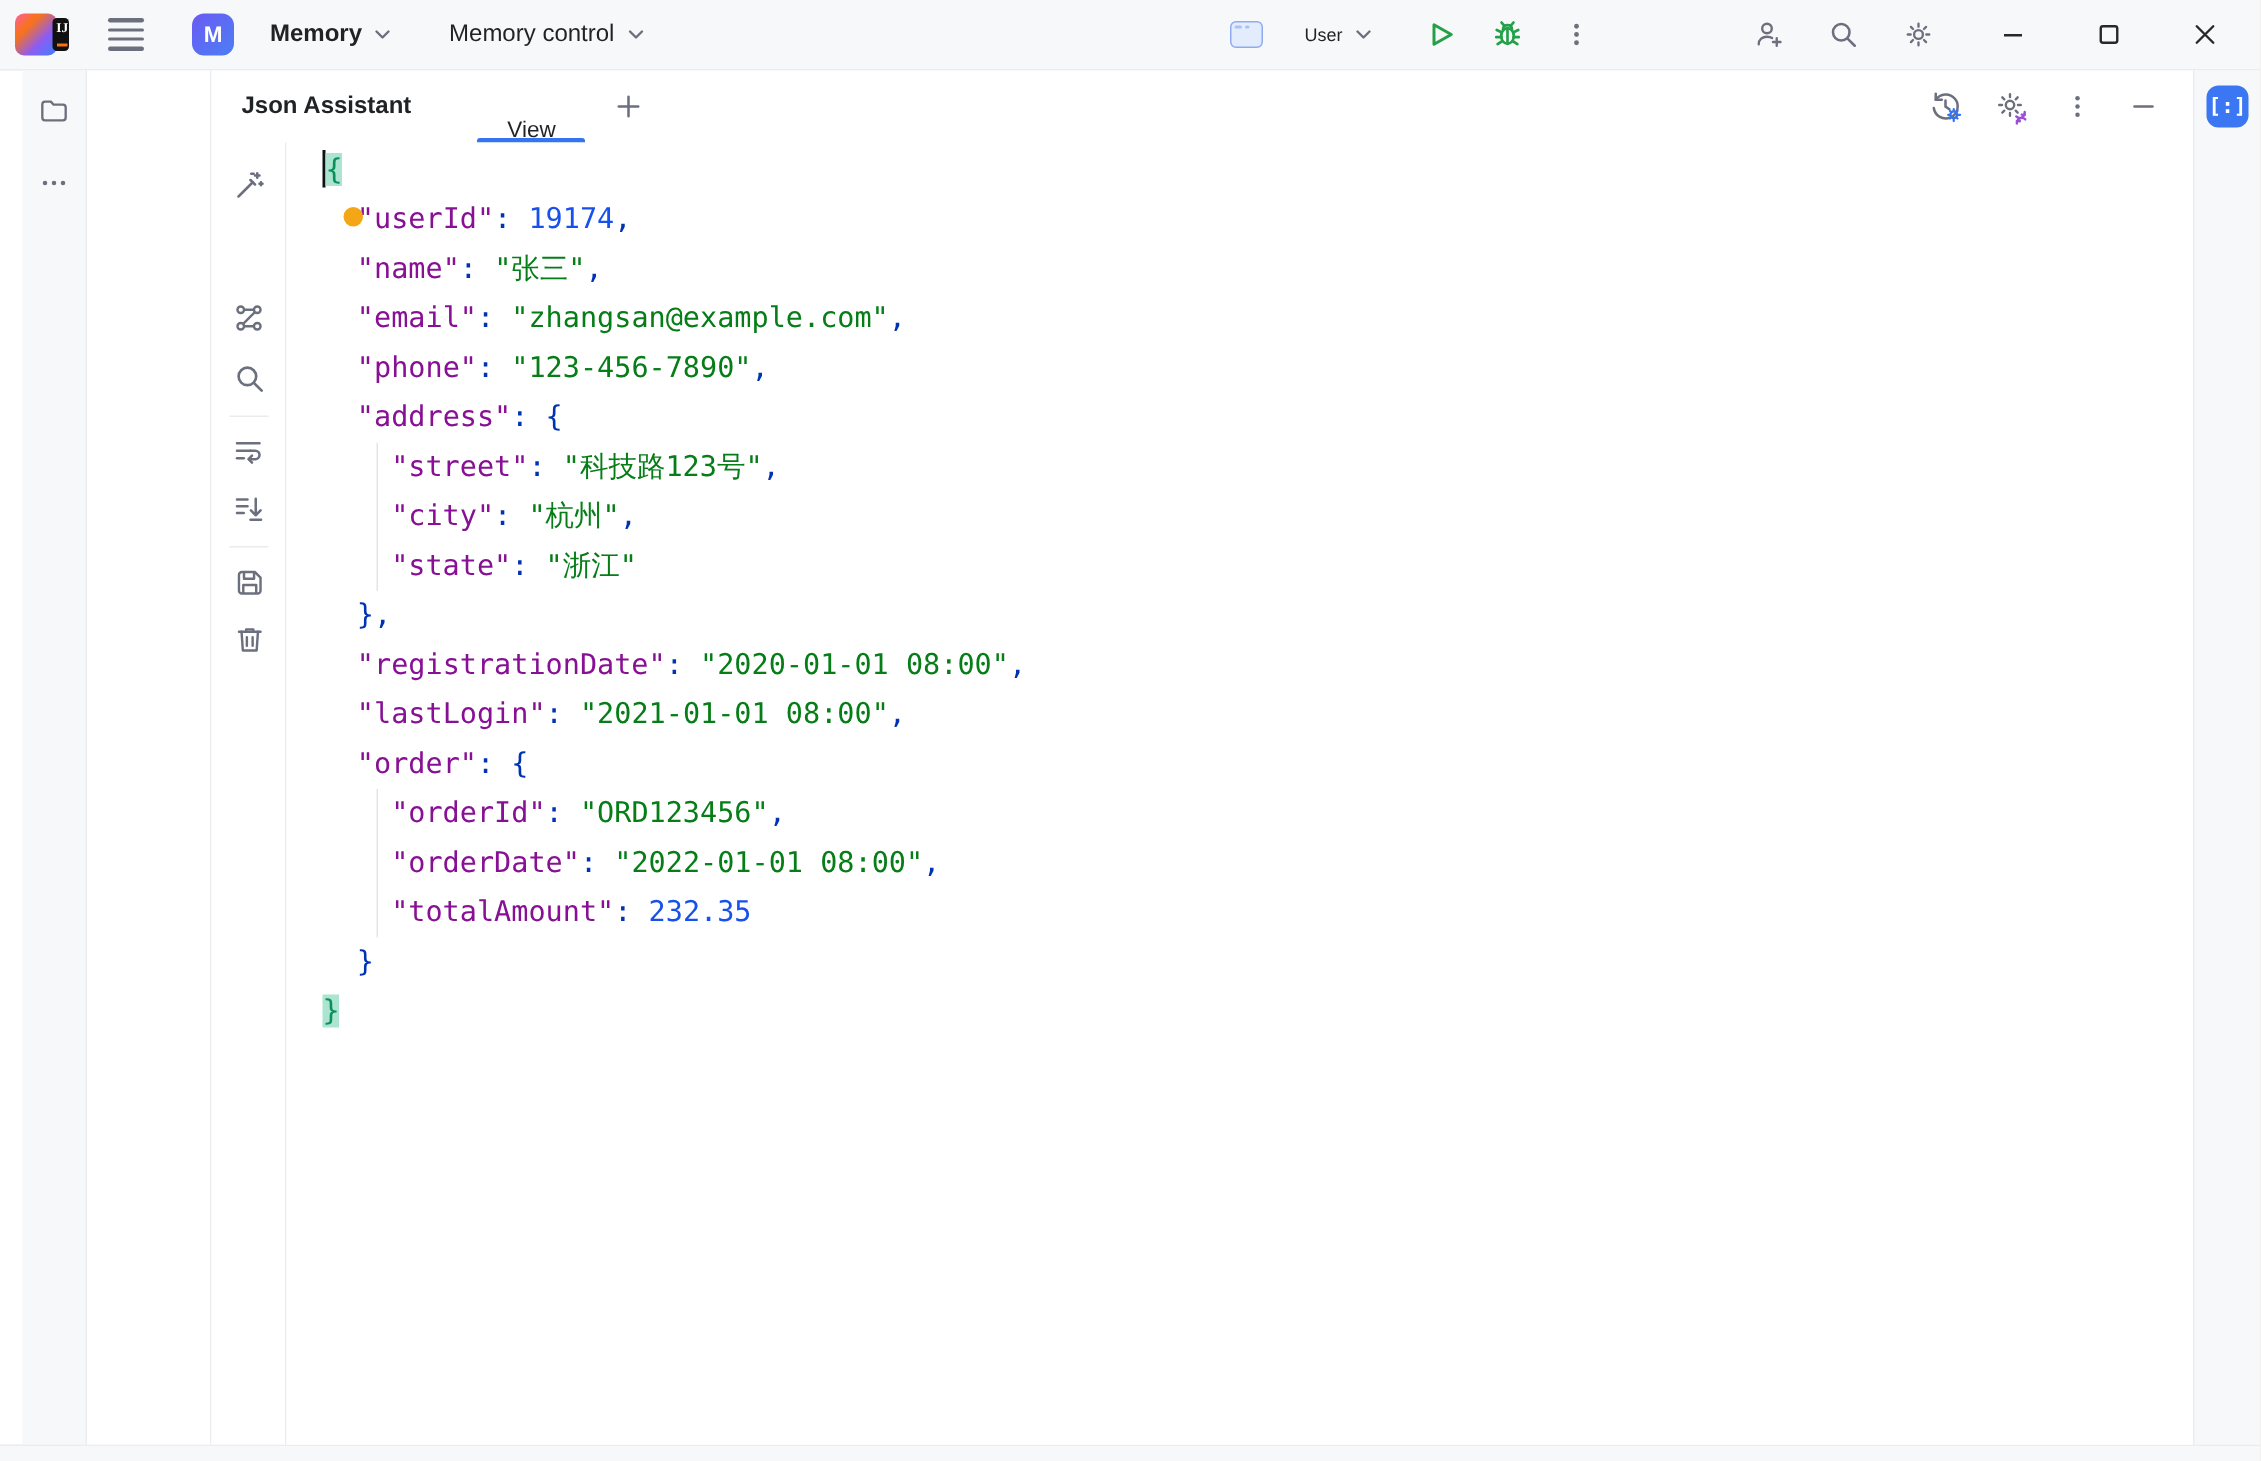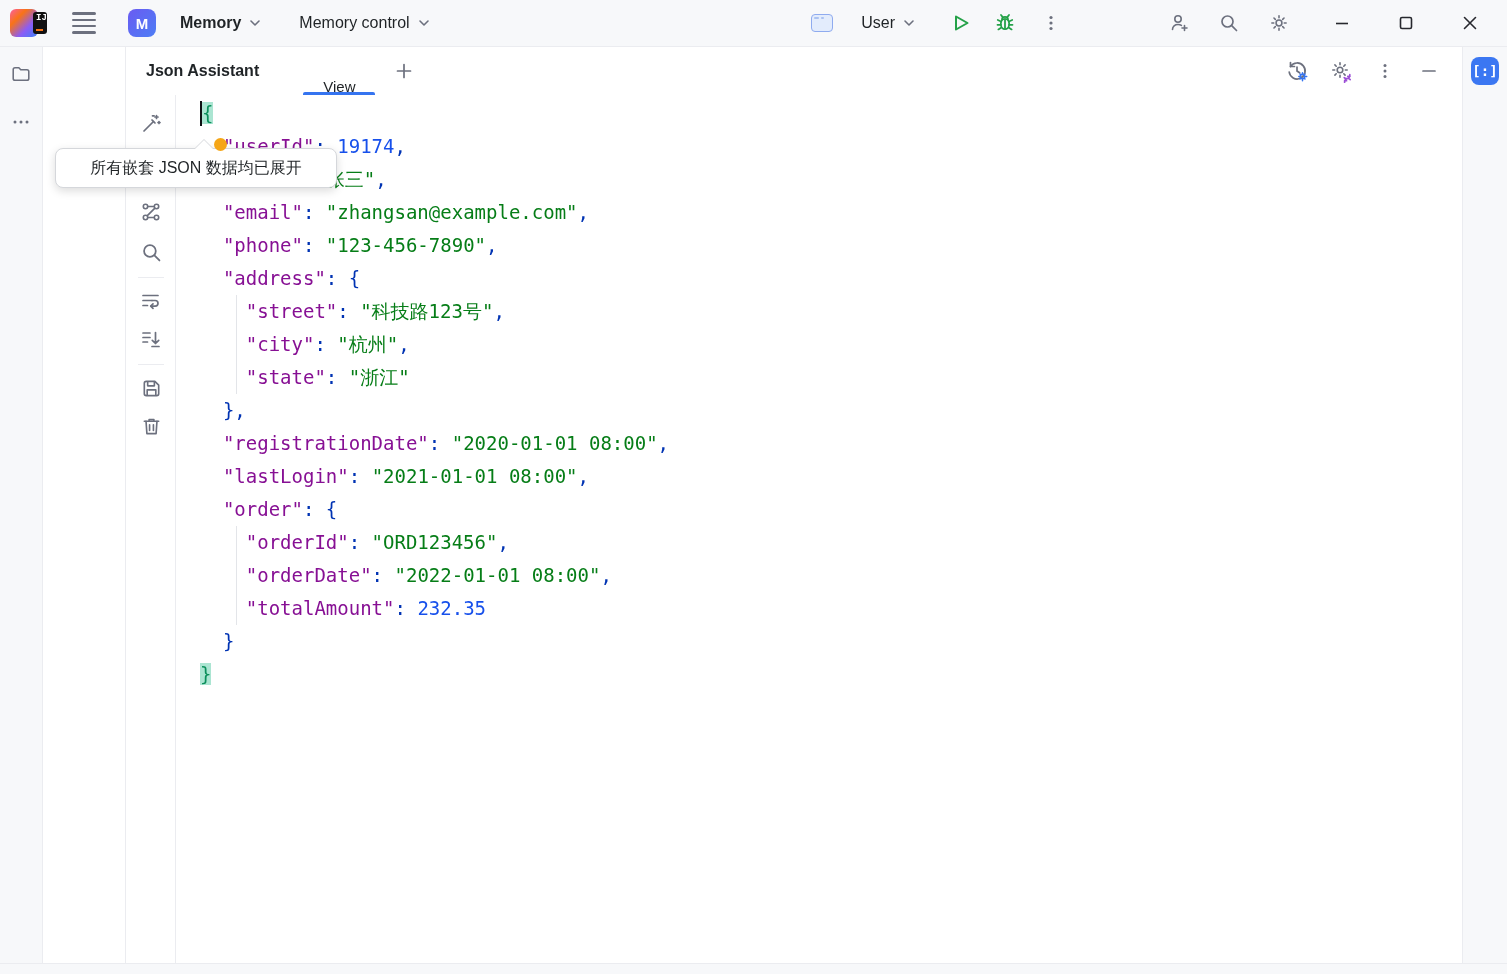--- a/index.html
+++ b/index.html
@@ -13,21 +13,21 @@
     height:47px; background:#f7f8fa; border-bottom:1px solid #ebecf0;
     display:flex; align-items:center; padding:0 22px 0 10px;
   }
   .logo {
     width:28px; height:28px; border-radius:6px; position:relative;
     background:linear-gradient(135deg,#fc5fa3 0%,#f97316 30%,#8b5cf6 65%,#3b82f6 100%);
     display:flex; align-items:center; justify-content:center;
   }
   .logo-inner {
     width:22px; height:22px; background:#111; border-radius:3px;
-    color:#fff; font-size:9px; font-weight:bold; font-family:Liberation Mono, monospace;
+    color:#fff; font-size:9px; font-weight:bold; font-family:Liberation Serif, serif;
     padding:2px 0 0 3px; line-height:8px;margin-left:32px;
   }
   .logo-inner .us { display:block; width:7px; height:2px; background:#f97316; margin-top:7px; }
   .burger { margin-left:34px; display:flex; flex-direction:column; gap:4px; cursor:pointer; }
   .burger span { display:block; width:24px; height:2.4px; border-radius:2px; background:#6c707e; }
   .proj { display:flex; align-items:center; margin-left:32px; cursor:pointer; }
   .badge {
     width:28px; height:28px; border-radius:8px; color:#fff; font-size:15px; font-weight:bold;
     display:flex; align-items:center; justify-content:center;
     background:linear-gradient(135deg,var(--badge-from,#6a5bf2),var(--badge-to,#4d7ef5));
@@ -37,25 +37,25 @@
   .vcs-name { font-size:16px; font-weight:400; }
   .chev { margin-left:6px; }
   .tb-spacer { flex:1; }
   .runcfg { display:flex; align-items:center; cursor:pointer; }
   .runcfg-icon {
     width:22px; height:18px; border:1.6px solid #8fabef; border-radius:4px; background:#e3ecfc;
     position:relative;
   }
   .runcfg-icon:before { content:""; position:absolute; left:2px; top:2px; width:5px; height:2px; background:#aac2f2; border-radius:1px; }
   .runcfg-icon:after  { content:""; position:absolute; left:9px; top:2px; width:3px; height:2px; background:#aac2f2; border-radius:1px; }
-  .runcfg-name { margin-left:28px; font-size:16px; }
+  .runcfg-name { margin-left:28px; font-size:12px; }
   .tbtn { display:flex; align-items:center; justify-content:center; width:28px; height:28px; border-radius:4px; cursor:pointer; }
   .winbtn { display:flex; align-items:center; justify-content:center; width:30px; height:30px; cursor:pointer; }
   
-  .main { display:flex; height:916px; }
+  .main { display:flex; height:916px;padding-left:15px; }
   .stripe-left { width:43px; background:#f7f8fa; border-right:1px solid #ebecf0; display:flex; flex-direction:column; align-items:center; padding-top:12px; }
   .stripe-btn { width:30px; height:30px; display:flex; align-items:center; justify-content:center; border-radius:6px; cursor:pointer; }
   .stripe-btn + .stripe-btn { margin-top:18px; }
   .panel-empty { width:83px; background:#fff; border-right:1px solid #ebecf0; }
   .toolwin { flex:1; display:flex; flex-direction:column; background:#fff; }
   .tw-header { height:48px; display:flex; align-items:center; padding:0 18px 0 20px; }
   .tw-title { font-size:16px; font-weight:700; }
   .tw-tab { margin-left:44px; position:relative; height:48px; display:flex; align-items:flex-end; padding:0 20px; cursor:pointer; }
   .tw-tab-label { font-size:15px; }
   .tw-tab-underline { position:absolute; left:0; right:0; bottom:0; height:3px; border-radius:2px 2px 0 0; background:var(--accent,#3574f0); }
@@ -354,19 +354,14 @@
 
     <div class="stripe-right">
       <div class="ja-icon">
         <span>[:]</span>
       </div>
     </div>
   </div>
 
   <div class="statusbar"></div>
 
-  <div class="tooltip">
-    <span class="caret-out"></span>
-    <span class="caret-in"></span>
-    <span>所有嵌套 JSON 数据均已展开</span>
-  </div>
 
 </div>
 
 </body></html>

